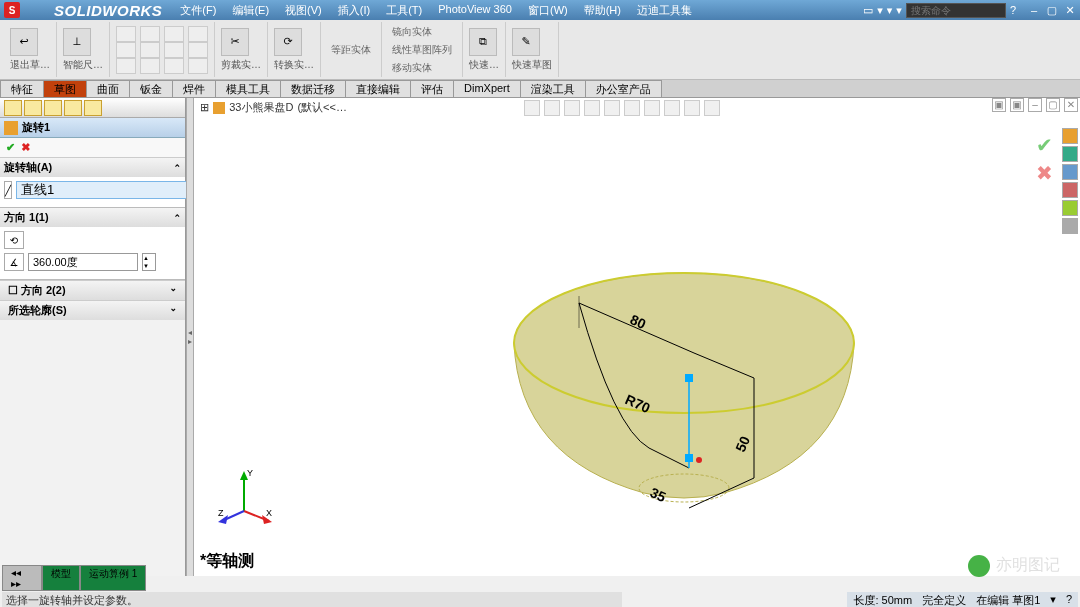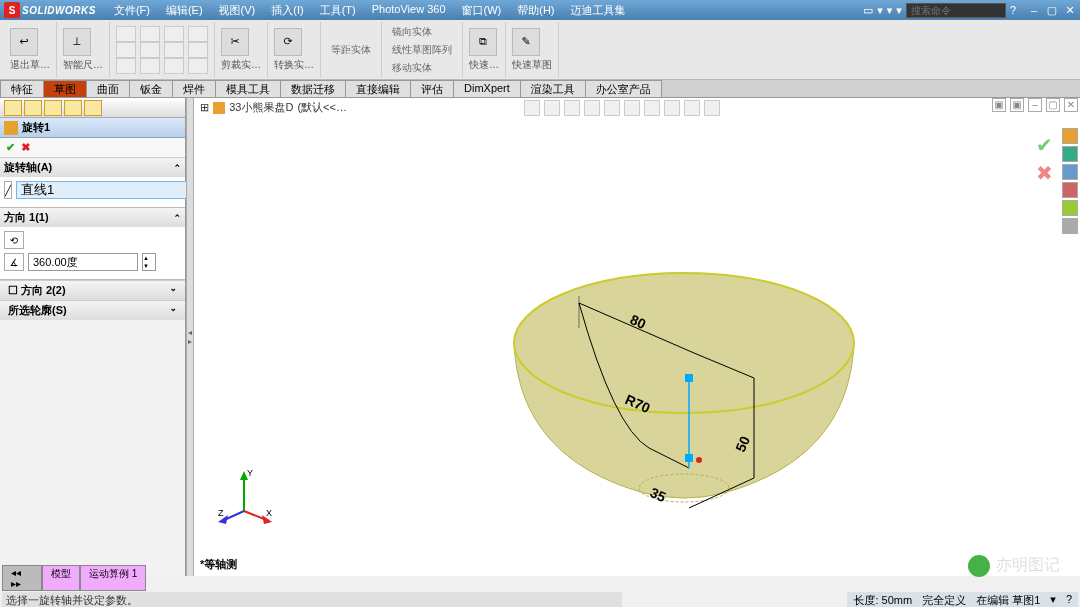--- a/index.html
+++ b/index.html
@@ -2,21 +2,21 @@
 <html><head>
 <meta charset="utf-8">
 <style>
 * { margin: 0; padding: 0; box-sizing: border-box; font-family: "Microsoft YaHei", "SimSun", sans-serif; }
 body { width: 1080px; height: 607px; background: #f0f0f0; overflow: hidden; font-size: 11px; position: relative; }
 
 
 .title-bar { height: 20px; background: linear-gradient(#6fa8d6, #4a7fb0); display: flex; align-items: center; padding: 0 4px; color: #fff; }
 .logo { display: flex; align-items: center; gap: 2px; }
 .logo-s { width: 16px; height: 16px; background: #d22; border-radius: 2px; display: inline-flex; align-items: center; justify-content: center; font-weight: bold; font-size: 10px; }
-.logo-text { font-size: 10px; letter-spacing: 0.5px; }
+.logo-text { font-size: 15px; letter-spacing: 0.5px; margin-left: 32px; }
 .logo-text b { font-style: italic; }
 .menus { display: flex; margin-left: 10px; gap: 0; }
 .menus span { padding: 2px 8px; cursor: default; }
 .title-right { margin-left: auto; display: flex; align-items: center; gap: 4px; }
 .search-box { background: #333; color: #999; padding: 1px 4px; width: 100px; font-size: 10px; border: 1px solid #555; }
 .win-btns { display: flex; gap: 6px; margin-left: 8px; }
 .win-btns span { width: 12px; text-align: center; }
 
 
 .ribbon { height: 60px; background: #e8e8e8; border-bottom: 1px solid #bbb; display: flex; align-items: stretch; padding: 2px 4px; }
@@ -65,25 +65,25 @@
 .gfx-confirm-ok { width: 24px; height: 20px; color: #7c7; font-size: 20px; }
 .gfx-confirm-no { width: 24px; height: 20px; color: #e88; font-size: 20px; }
 .gfx-sidebar { position: absolute; right: 0; top: 30px; width: 18px; display: flex; flex-direction: column; gap: 2px; }
 .gfx-sb-ic { width: 16px; height: 16px; border: 1px solid #aaa; }
 .gfx-doc-btns { position: absolute; top: 0; right: 2px; display: flex; gap: 4px; font-size: 10px; color: #888; }
 .gfx-doc-btns span { width: 14px; height: 14px; border: 1px solid #aaa; text-align: center; }
 
 
 .model { position: absolute; left: 270px; top: 80px; }
 .triad { position: absolute; left: 20px; bottom: 50px; }
-.view-label { position: absolute; left: 6px; bottom: 4px; font-size: 11px; font-weight: bold; }
+.view-label { position: absolute; left: 6px; bottom: 4px; font-size: 16px; font-weight: bold; }
 
 
 .bottom-tabs { position: absolute; left: 2px; bottom: 16px; display: flex; gap: 0; font-size: 10px; }
-.bottom-tabs span { padding: 1px 8px; border: 1px solid #888; background: #f0abfc; }
+.bottom-tabs span { padding: 1px 8px; border: 1px solid #888; background: #15803d; }
 .bottom-tabs .btab-first { background: #bbb; width: 40px; }
 .status-msg { position: absolute; left: 2px; bottom: 0; height: 15px; font-size: 11px; color: #333; background: #e0e0e0; width: 620px; padding: 1px 4px; }
 .status-right { position: absolute; right: 2px; bottom: 0; height: 15px; font-size: 11px; display: flex; gap: 10px; background: #d8e0e8; padding: 1px 6px; }
 
 .watermark { position: absolute; right: 20px; bottom: 30px; display: flex; align-items: flex-start; gap: 6px; color: #ddd; font-size: 16px; opacity: 0.9; }
 .wm-circle { width: 22px; height: 22px; border-radius: 50%; background: #3a3; display: inline-block; }
 
 .arr-up { font-size: 9px; }
 </style>
 </head>

